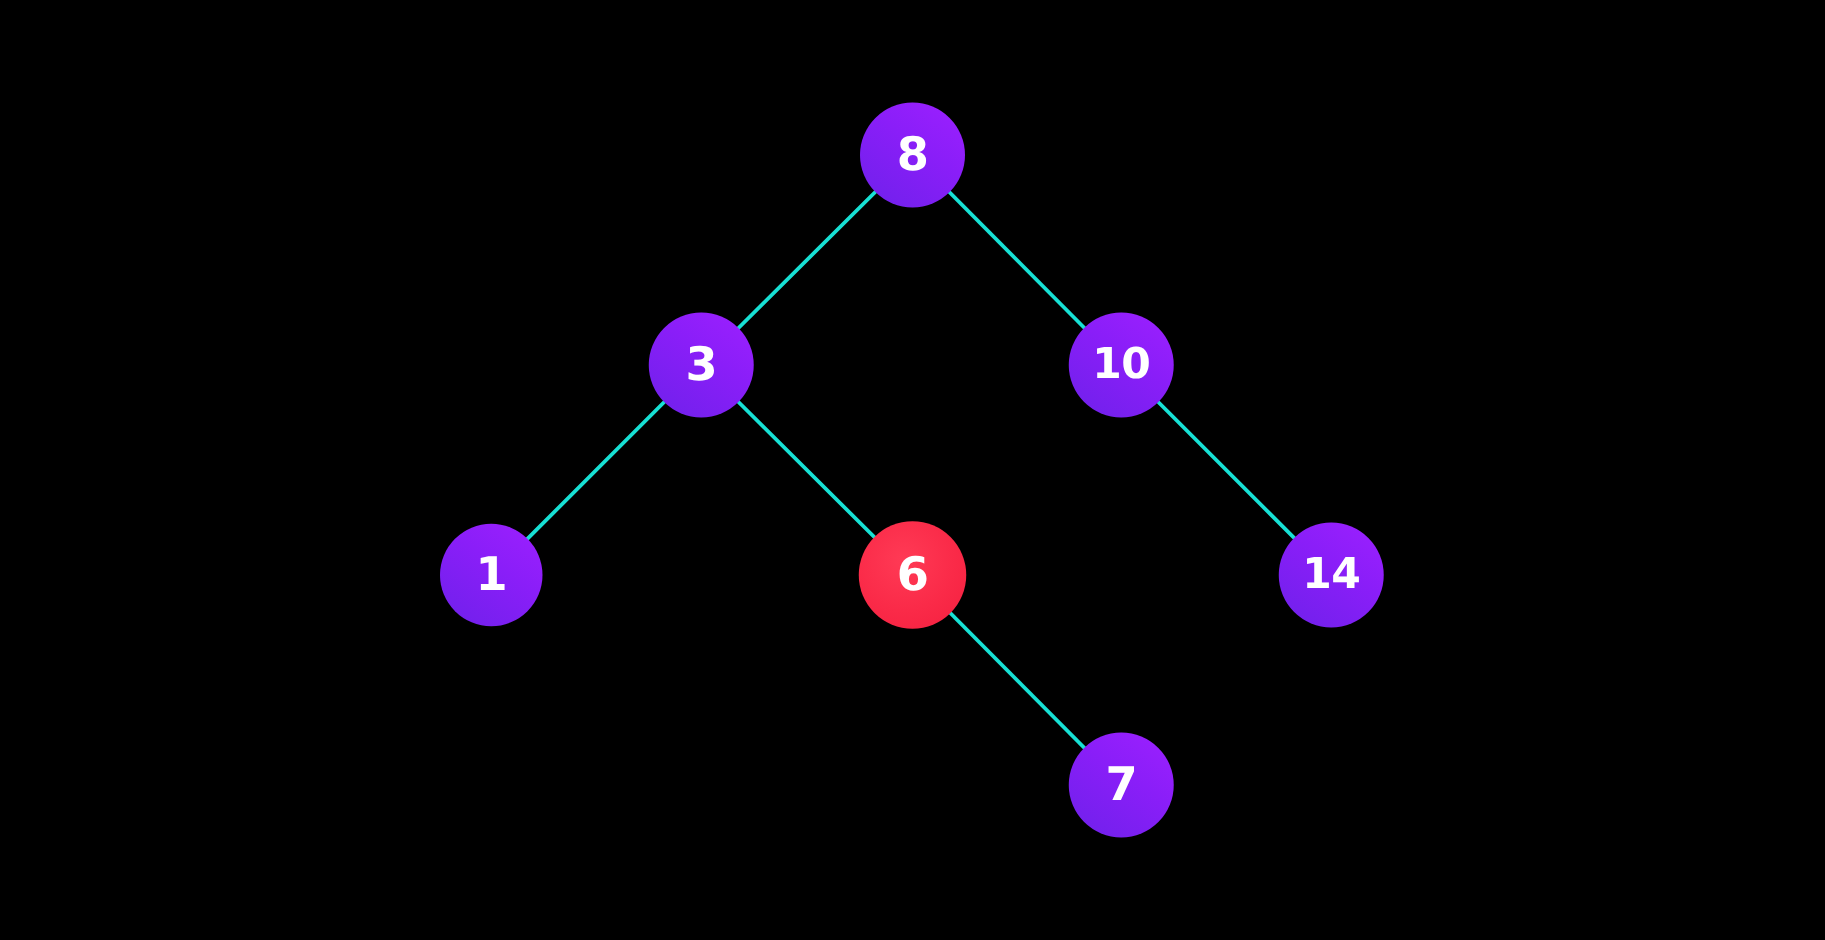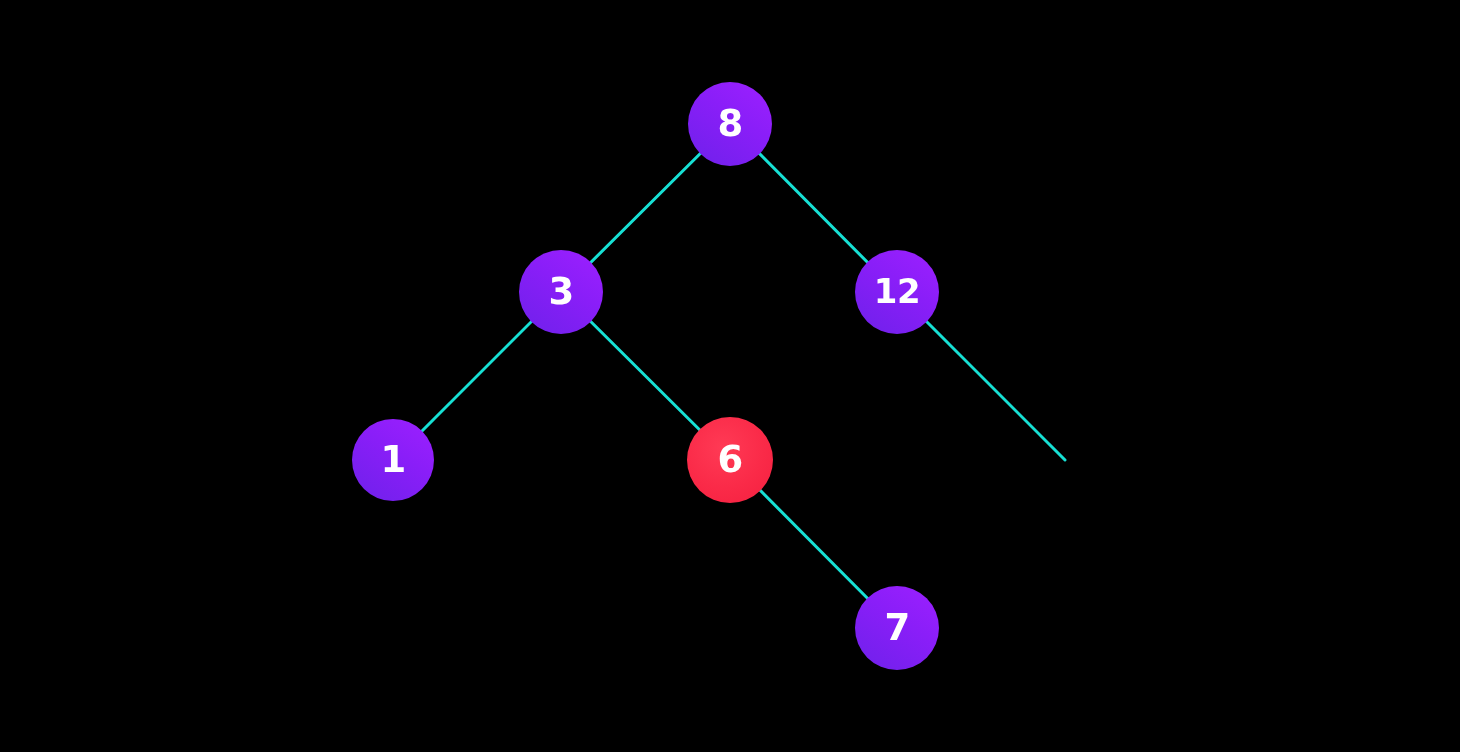--- a/index.html
+++ b/index.html
@@ -79,26 +79,29 @@
     </svg>
 
   <div id="node-layer">
       <div class="tree-node node-default" style="left: 688px; top: 82px; width: 84px; height: 84px; font-size: 37px;">
         <span class="node-label">8</span>
       </div>
       <div class="tree-node node-default" style="left: 519px; top: 250px; width: 84px; height: 84px; font-size: 37px;">
         <span class="node-label">3</span>
       </div>
       <div class="tree-node node-default" style="left: 855px; top: 250px; width: 84px; height: 84px; font-size: 34px;">
-        <span class="node-label">12</span>
+        <span class="node-label">10</span>
       </div>
       <div class="tree-node node-default" style="left: 352px; top: 419px; width: 82px; height: 82px; font-size: 37px;">
         <span class="node-label">1</span>
       </div>
       <div class="tree-node node-highlight" style="left: 687px; top: 417px; width: 86px; height: 86px; font-size: 37px;">
         <span class="node-label">6</span>
+      </div>
+      <div class="tree-node node-default" style="left: 1023px; top: 418px; width: 84px; height: 84px; font-size: 34px;">
+        <span class="node-label">14</span>
       </div>
       <div class="tree-node node-default" style="left: 855px; top: 586px; width: 84px; height: 84px; font-size: 37px;">
         <span class="node-label">7</span>
       </div>
     </div>
 
 </div>
 
 </body></html>

